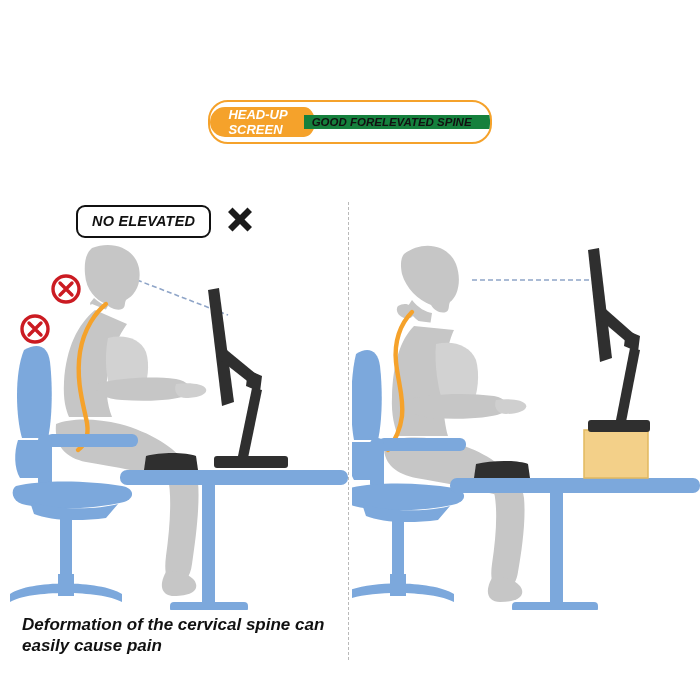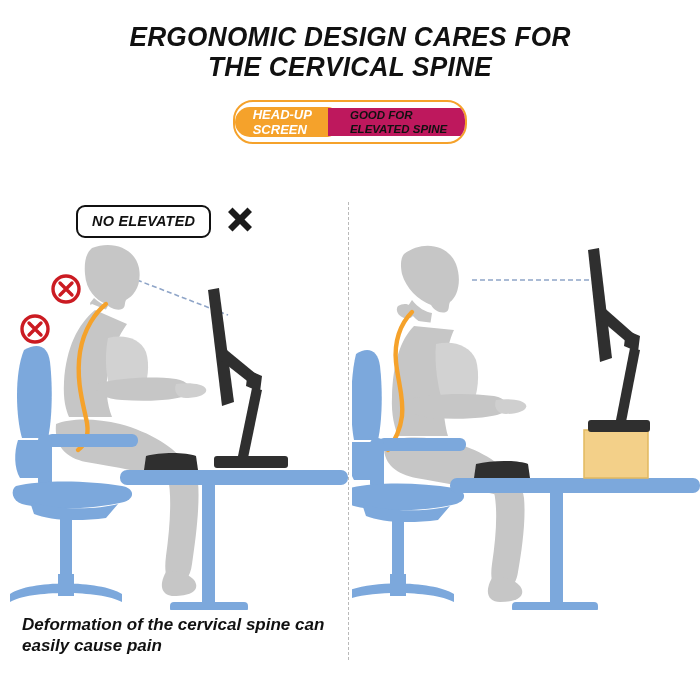--- a/index.html
+++ b/index.html
@@ -76,24 +76,23 @@
     right: -11px;
     top: 0;
     bottom: 0;
     width: 22px;
     background: #F5A22B;
     border-radius: 0 50% 50% 0 / 0 50% 50% 0;
   }
   .badge-right {
     color: #111111;
     display: flex;
-    flex-direction: column;
     justify-content: center;
-    padding: 0 18px 0 22px;
-    background: #be185d;
+    padding: 0 18px 0 8px;
+    background: #15803d;
     z-index: 2;
   }
   .badge-line {
     font-weight: bold;
     font-style: italic;
     font-size: 13px;
     line-height: 15px;
     white-space: nowrap;
   }
   .badge-right .badge-line {
@@ -174,24 +173,20 @@
     color: #111111;
   }
   .caption.left { left: 22px; }
   .caption.right { left: 28px; }
 </style>
 </head>
 <body>
 
 <div class="page">
 
-  <div class="header">
-    <div class="title-line">ERGONOMIC DESIGN CARES FOR</div>
-    <div class="title-line">THE CERVICAL SPINE</div>
-  </div>
 
   <div class="badge-wrap">
     <div class="badge">
       <div class="badge-left">
         <div class="badge-line">HEAD-UP</div>
         <div class="badge-line">SCREEN</div>
       </div>
       <div class="badge-right">
         <div class="badge-line">GOOD FOR</div>
         <div class="badge-line">ELEVATED SPINE</div>

